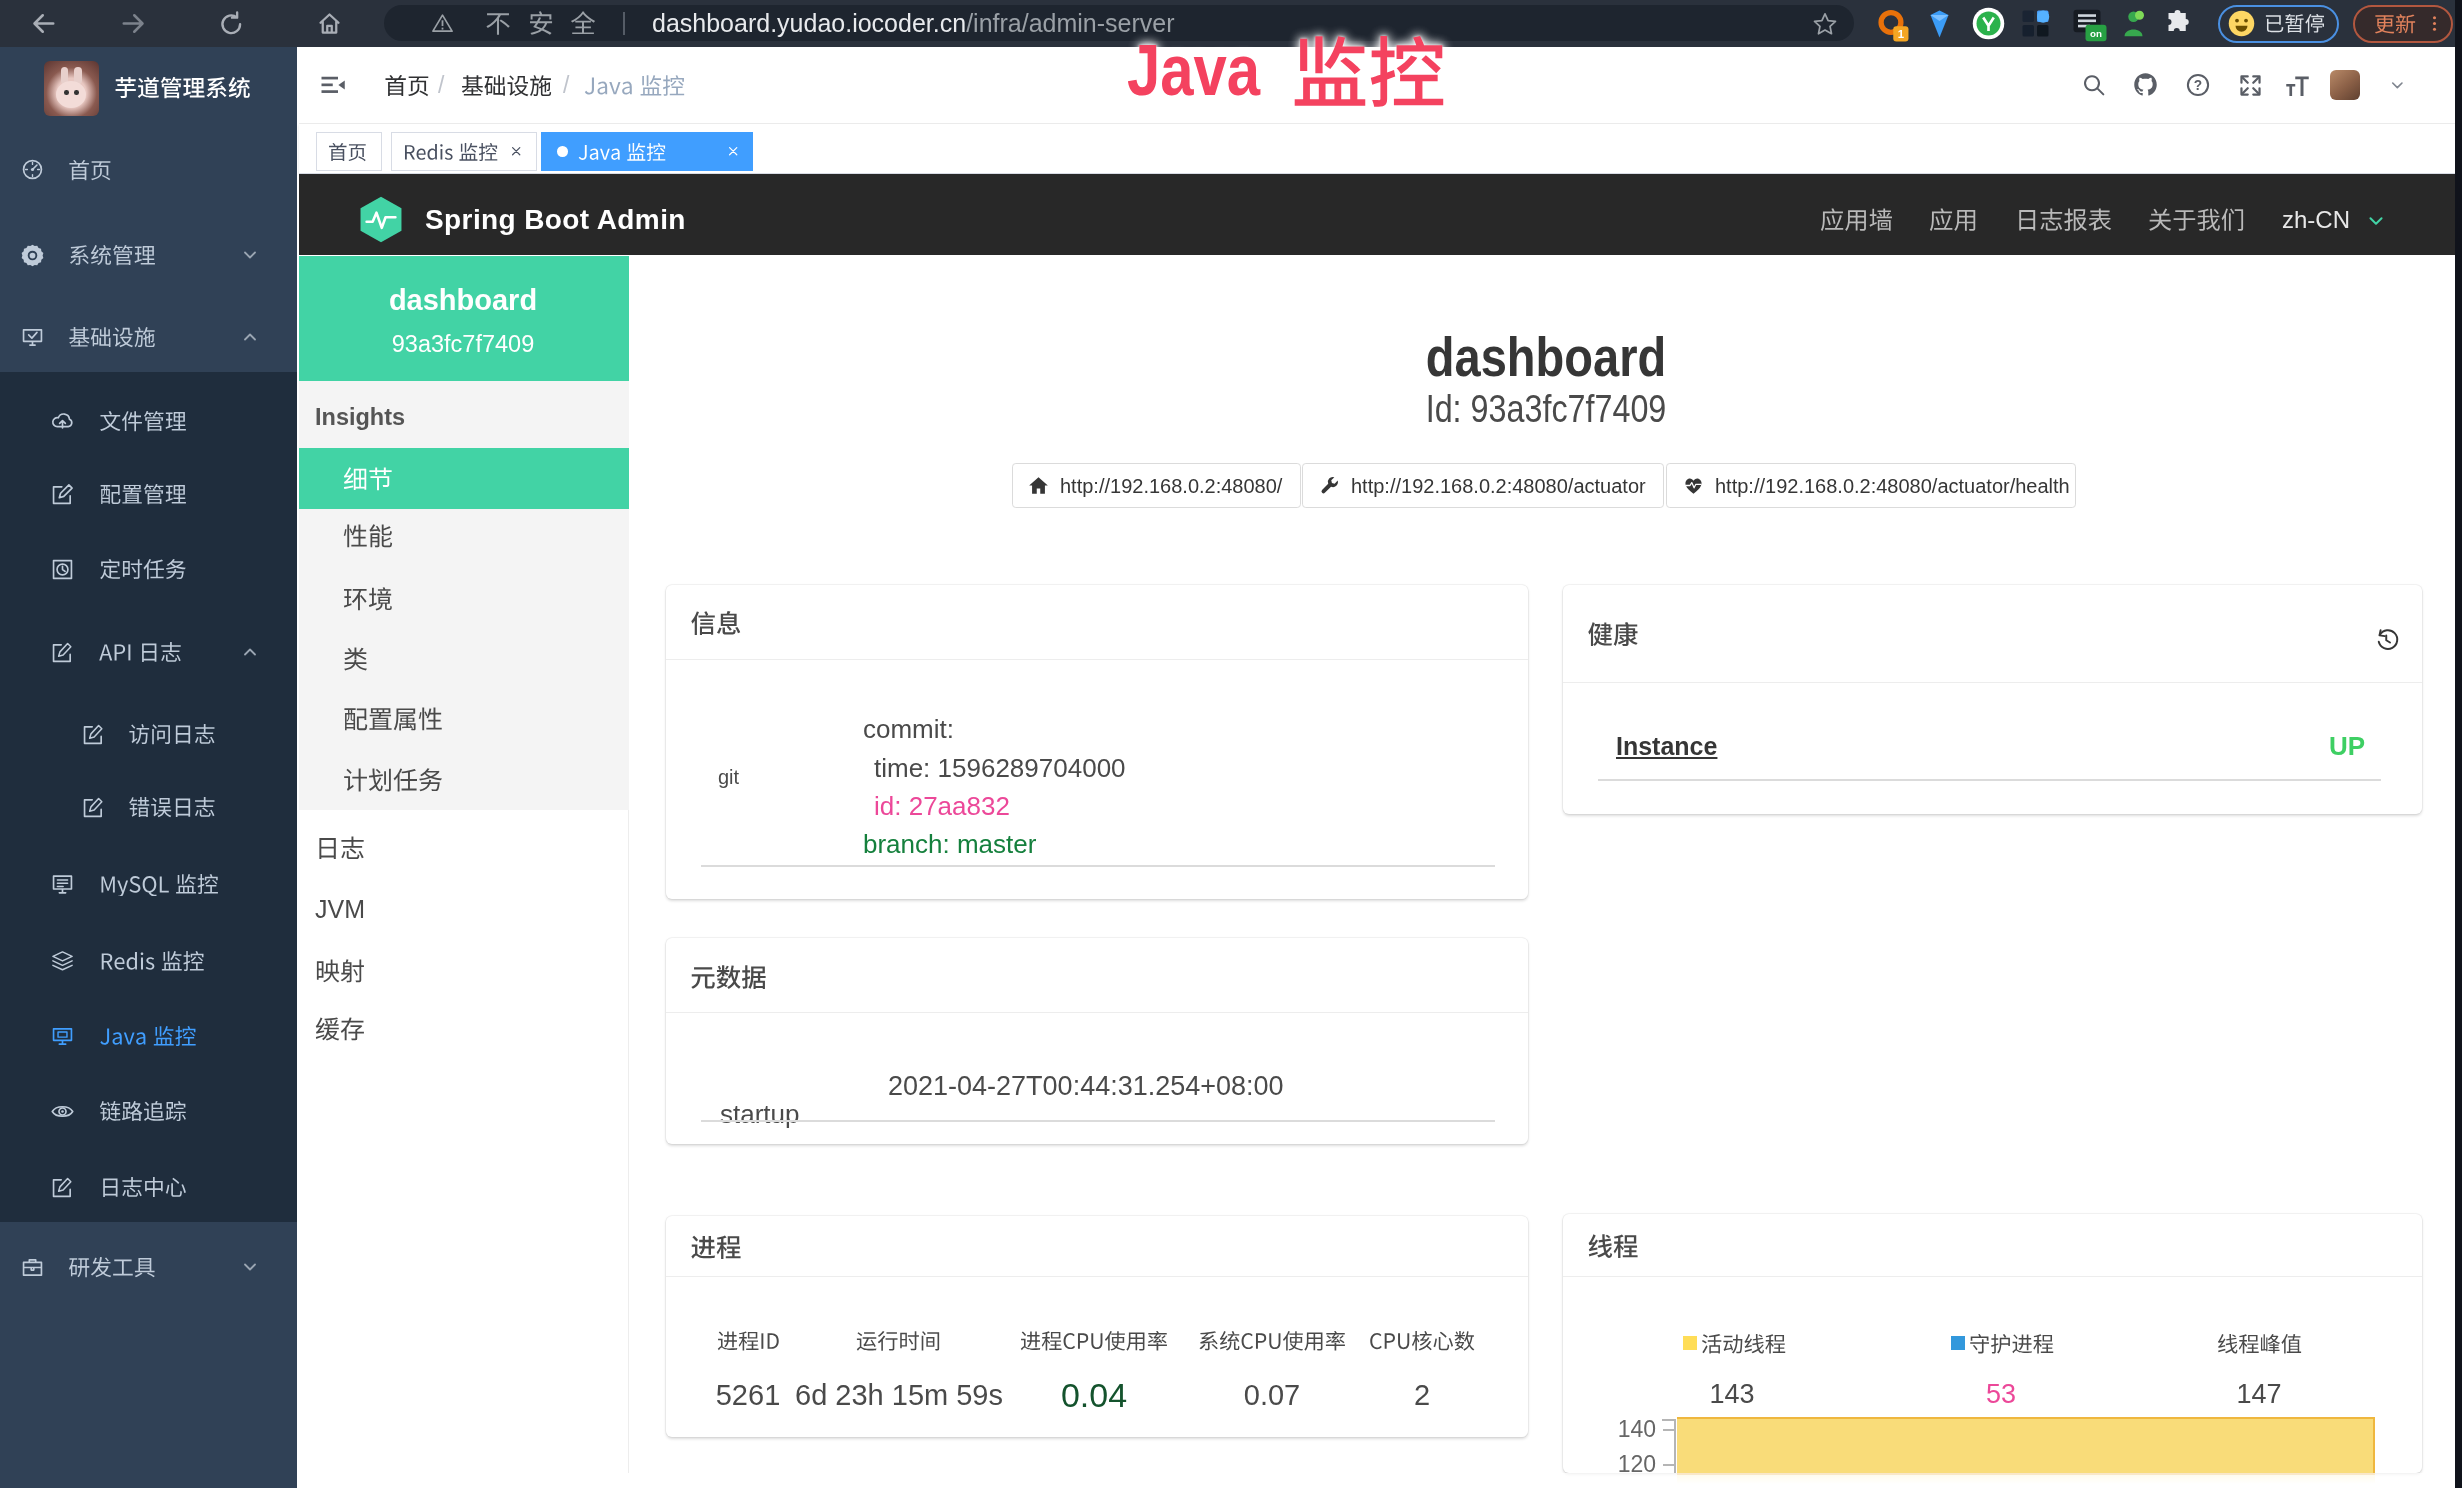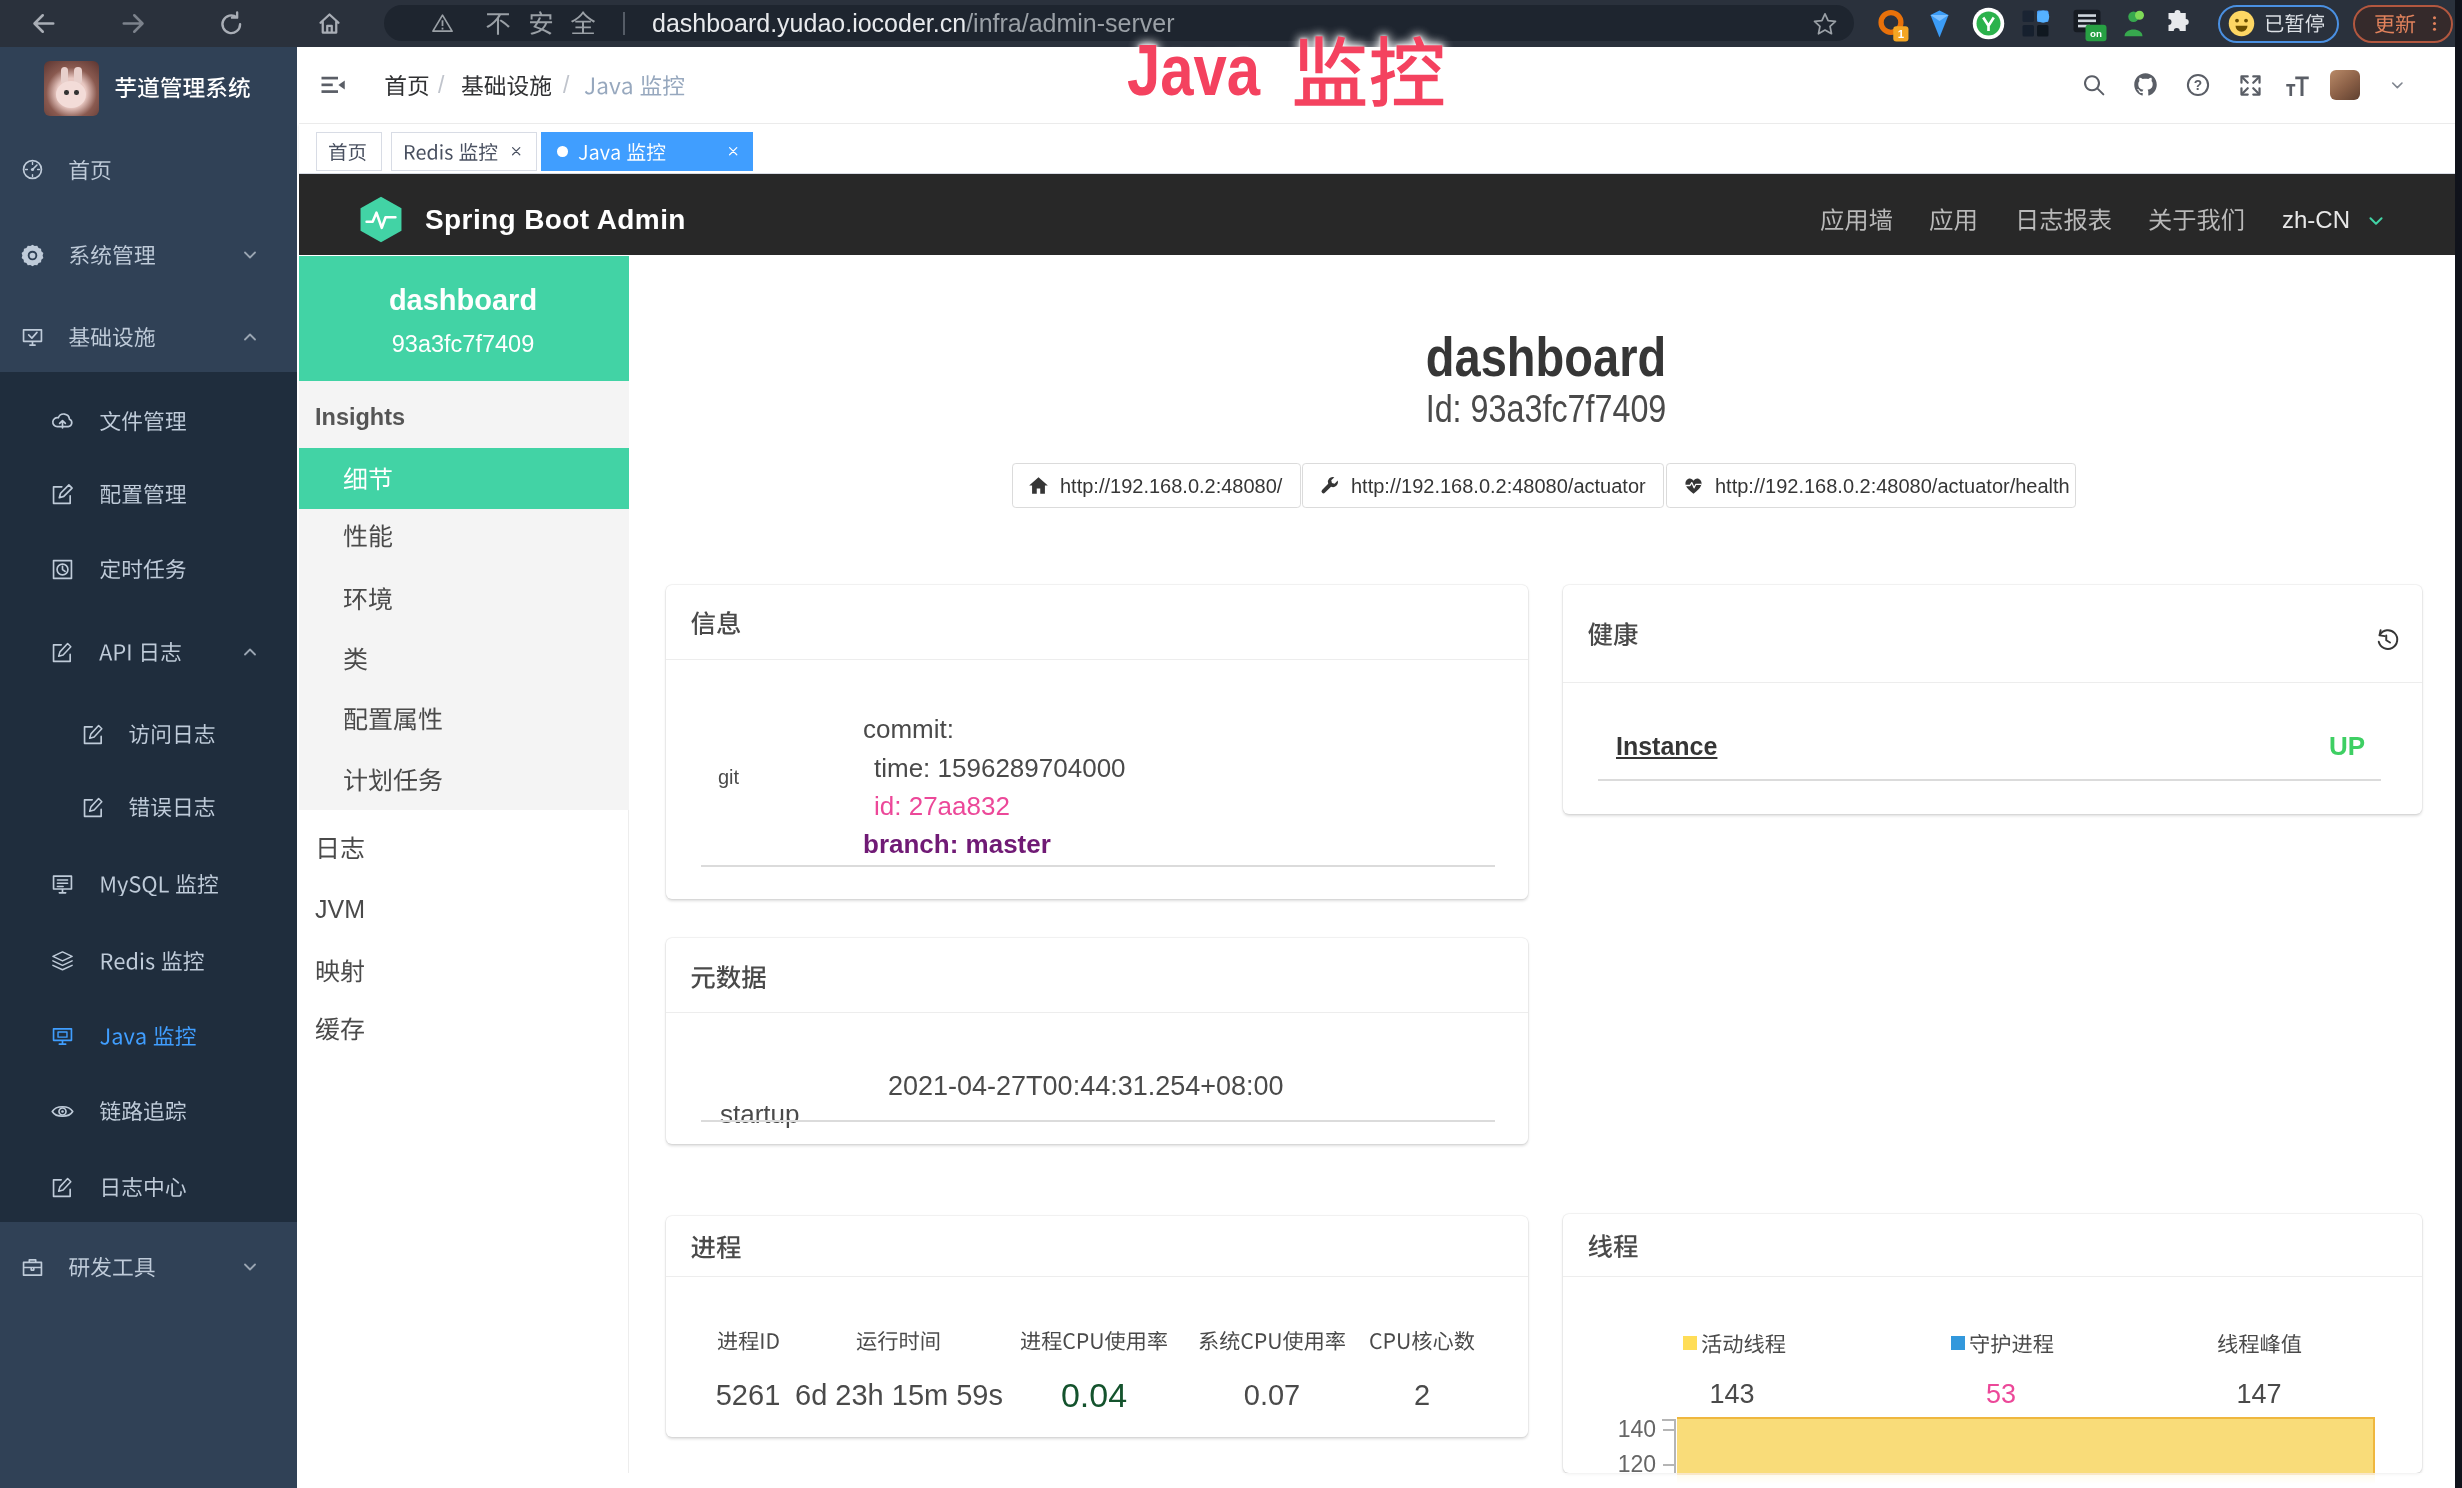--- a/index.html
+++ b/index.html
@@ -597,21 +597,21 @@
 <div style="position:absolute;left:666px;top:585px;width:862px;height:314px;background:#fff;border-radius:6px;box-shadow:0 1.5px 3px rgba(10,10,10,.14),0 0 0 0.8px rgba(10,10,10,.05);"></div>
 <svg class="" style="position:absolute;left:690px;top:609px;color:#4a4a4a;" width="52" height="28" viewBox="0 -935 2000 1100" fill="currentColor">
     <use href="#g91" x="0"></use>
     <use href="#g92" x="1000"></use>
   </svg>
 <div style="position:absolute;left:666px;top:659px;width:862px;height:0.8px;background:#ededed;"></div>
 <div style="position:absolute;left:718px;top:713px;font-size:20px;font-weight:400;color:#4a4a4a;line-height:32px;white-space:nowrap;letter-spacing:0;margin-top:48px;">git</div>
 <div style="position:absolute;left:863px;top:713px;font-size:26px;font-weight:400;color:#4a4a4a;line-height:32px;white-space:nowrap;letter-spacing:0;">commit:</div>
 <div style="position:absolute;left:874px;top:752px;font-size:26px;font-weight:400;color:#4a4a4a;line-height:32px;white-space:nowrap;letter-spacing:0;">time: 1596289704000</div>
 <div style="position:absolute;left:874px;top:790px;font-size:26px;font-weight:400;color:#ec4899;line-height:32px;white-space:nowrap;letter-spacing:0;">id: 27aa832</div>
-<div style="position:absolute;left:863px;top:828px;font-size:26px;font-weight:700;color:#701a75;line-height:32px;white-space:nowrap;letter-spacing:0;">branch: master</div>
+<div style="position:absolute;left:863px;top:828px;font-size:26px;font-weight:400;color:#15803d;line-height:32px;white-space:nowrap;letter-spacing:0;">branch: master</div>
 <div style="position:absolute;left:701px;top:865px;width:794px;height:1.5px;background:#dbdbdb;"></div>
 <div style="position:absolute;left:1563px;top:585px;width:859px;height:229px;background:#fff;border-radius:6px;box-shadow:0 1.5px 3px rgba(10,10,10,.14),0 0 0 0.8px rgba(10,10,10,.05);"></div>
 <svg class="" style="position:absolute;left:1587px;top:620px;color:#4a4a4a;" width="52" height="28" viewBox="0 -935 2000 1100" fill="currentColor">
     <use href="#g93" x="0"></use>
     <use href="#g94" x="1000"></use>
   </svg>
 <svg style="position:absolute;left:2372px;top:626px;" width="27" height="27" viewBox="0 0 36 36">
     <path d="M11.5 5.5 L10 12.5 L17 13.5" stroke="#363636" stroke-width="2.6" fill="none" stroke-linecap="round" stroke-linejoin="round"></path>
     <path d="M10.5 11.5 A12.5 12.5 0 1 1 9 21" stroke="#363636" stroke-width="2.6" fill="none" stroke-linecap="round" stroke-linejoin="round"></path>
     <path d="M19 12.5 v6.5 l5 3" stroke="#363636" stroke-width="2.6" fill="none" stroke-linecap="round" stroke-linejoin="round"></path>

